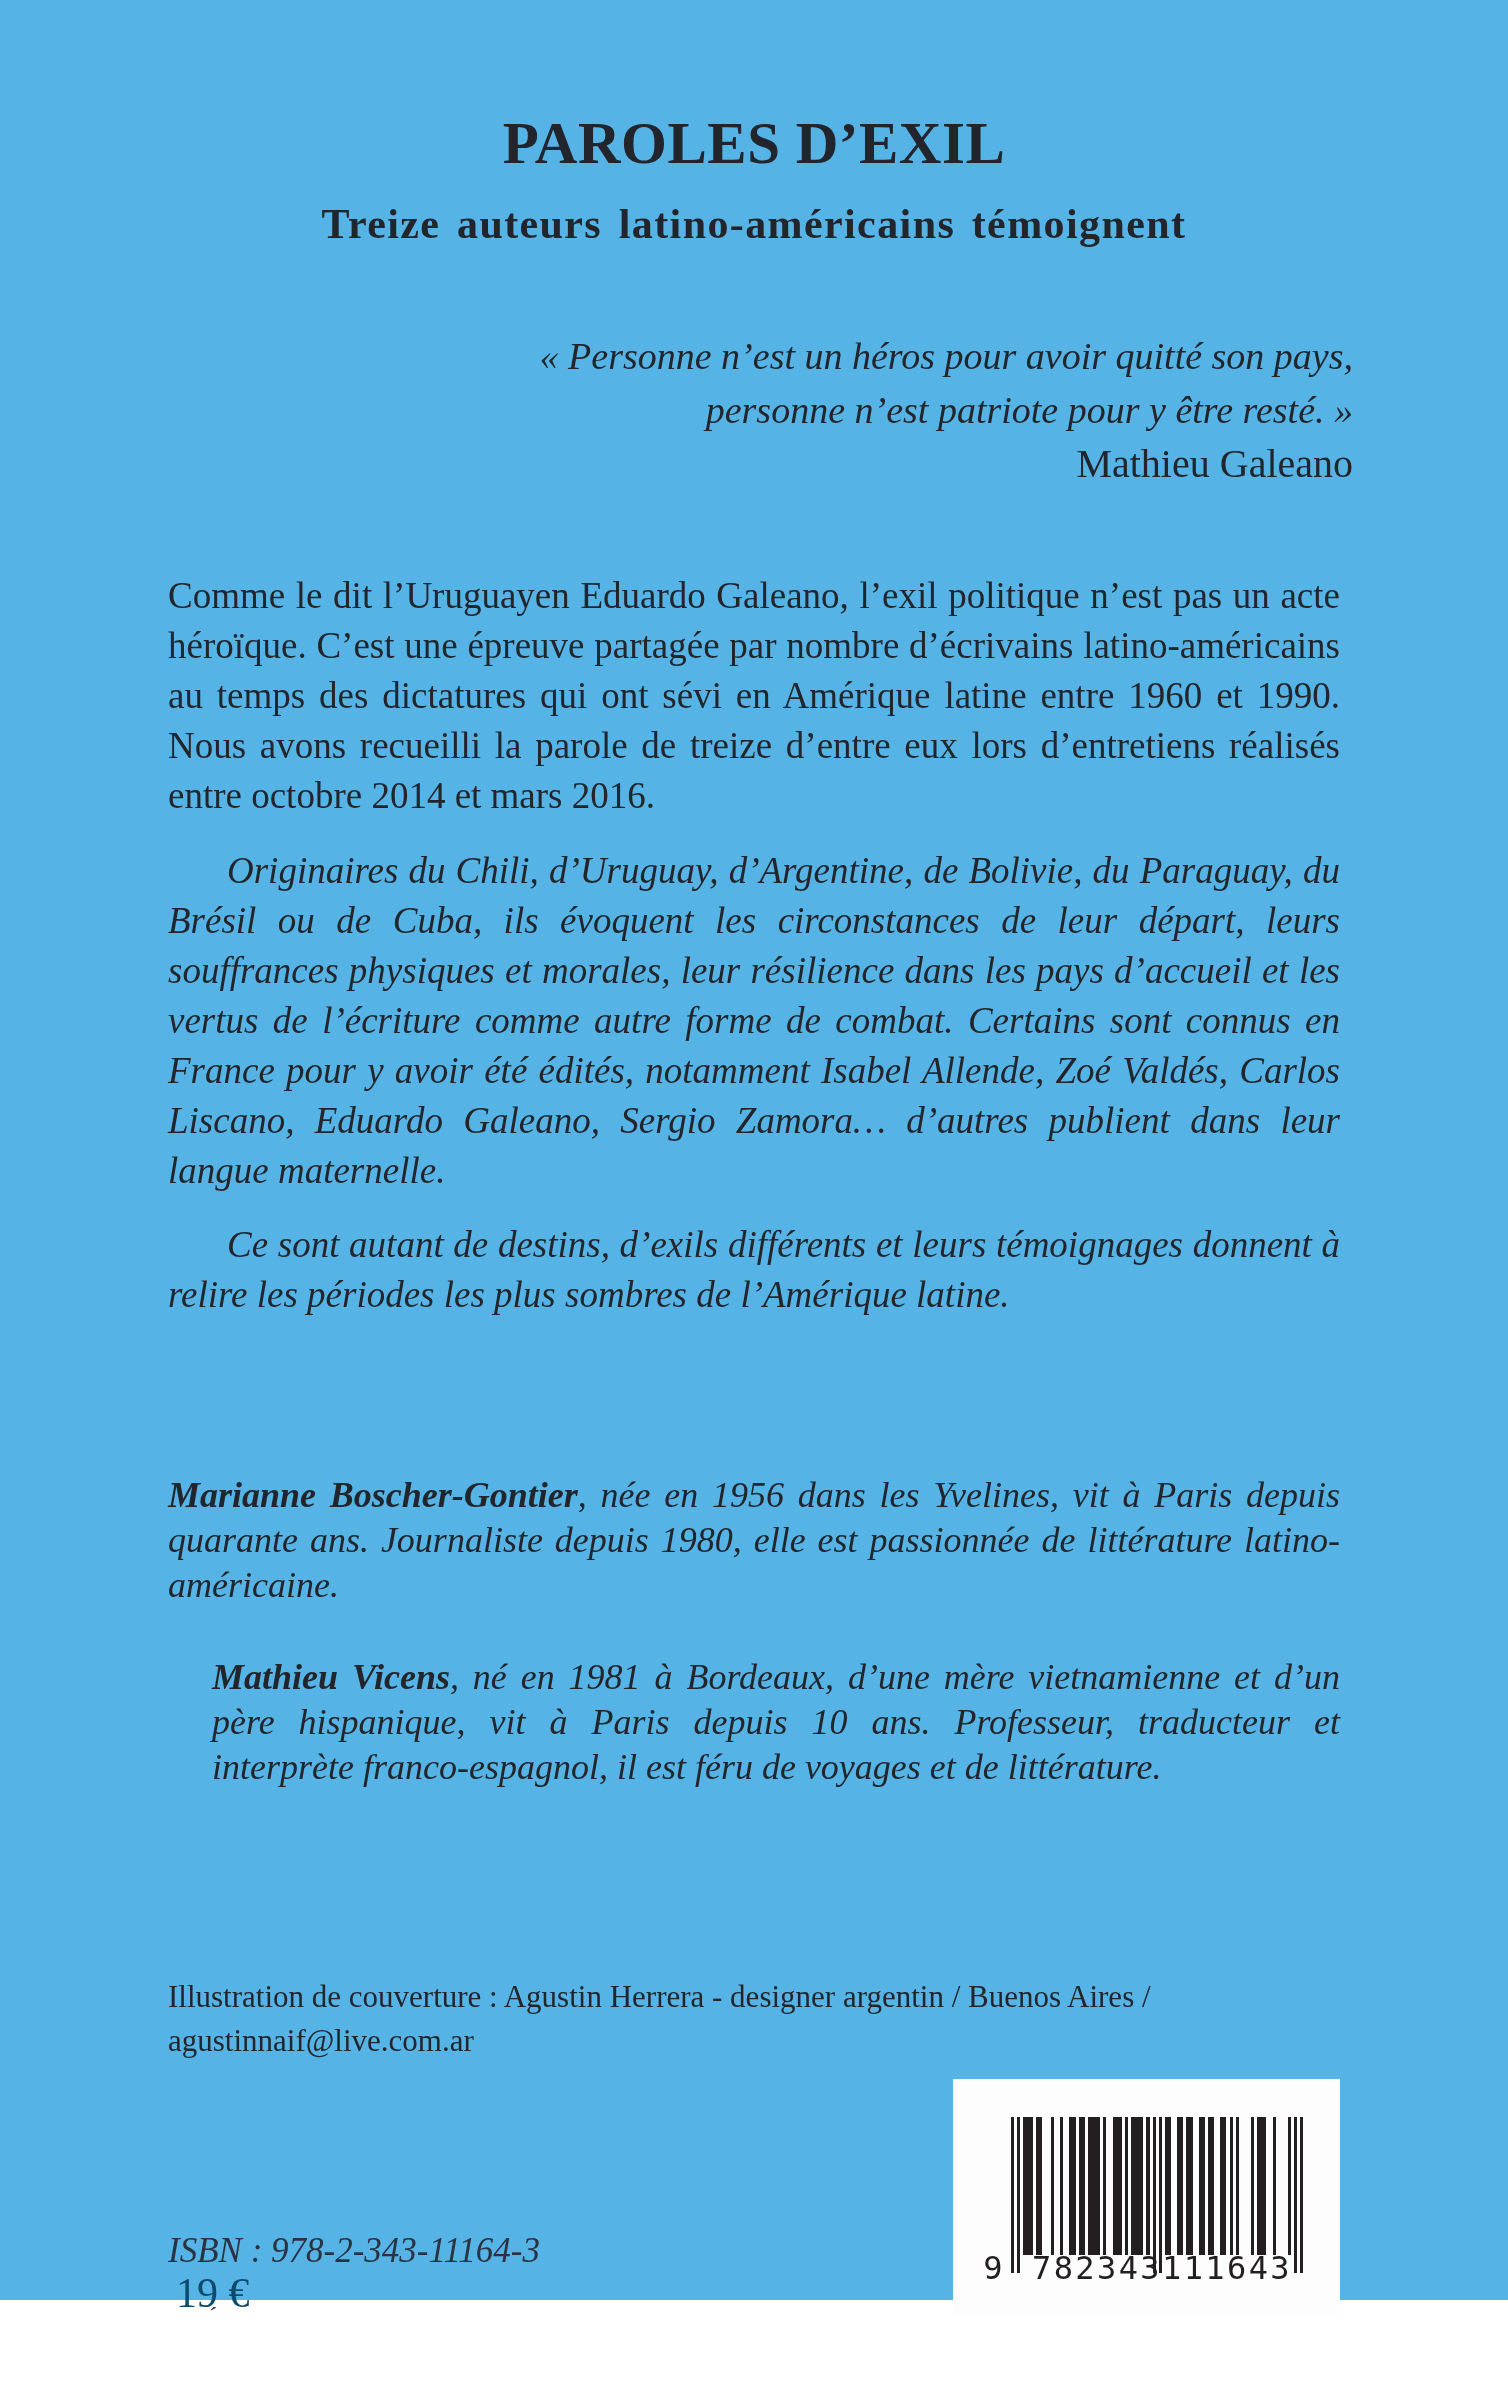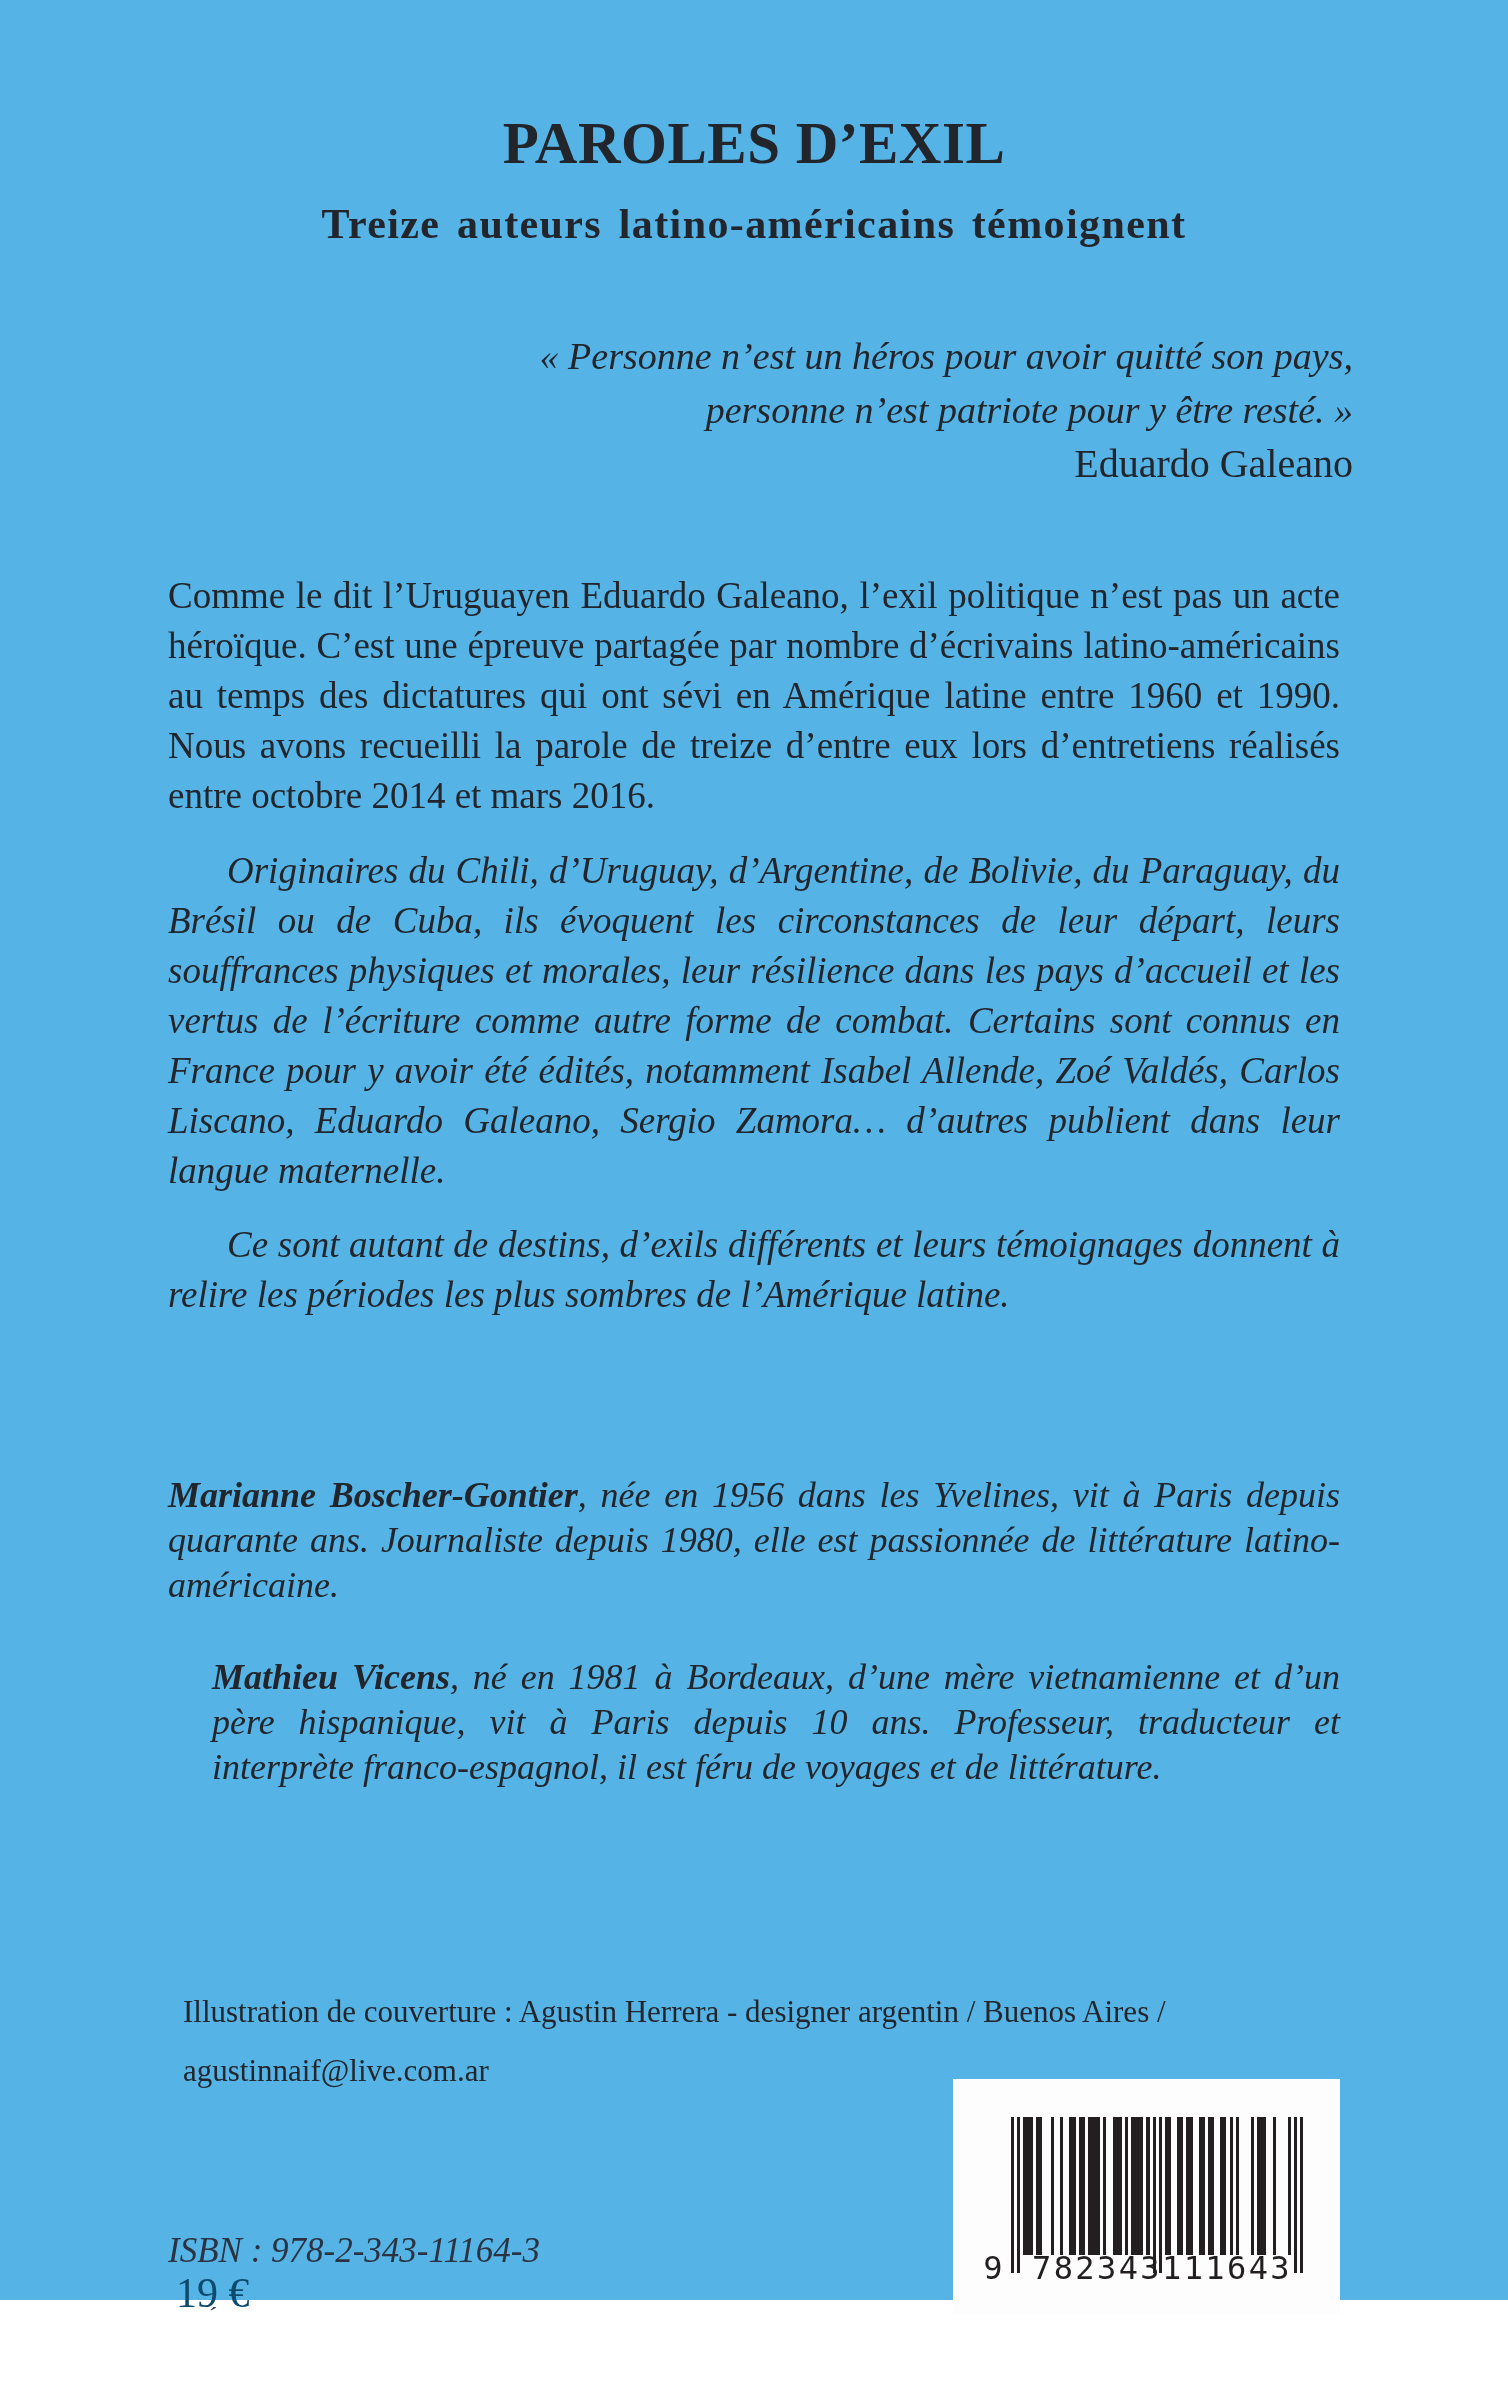--- a/index.html
+++ b/index.html
@@ -37,21 +37,21 @@
     position:absolute;left:168px;top:1473px;width:1172px;
     font-style:italic;font-size:36px;line-height:45px;text-align:justify;
   }
   .bios p{margin:0;}
   .bios p + p{margin-top:47px;margin-left:44px;}
   .bios .bio-name{font-weight:bold;}
   .credit{
     position:absolute;left:168px;top:1975px;width:1192px;
     font-size:31px;line-height:44px;text-align:left;
   }
-  .credit p{margin:15px;}
+  .credit p{margin:0;}
   .isbn{
     position:absolute;left:168px;top:2233px;
     font-size:35px;line-height:35px;color:#2b3242;white-space:nowrap;font-style:italic;
   }
   .price{
     position:absolute;left:176px;top:2272px;
     font-size:42px;line-height:42px;color:#0c4a6e;white-space:nowrap;
   }
   .artifact-mark{
     position:absolute;left:208px;top:2302px;
@@ -83,21 +83,21 @@
 
 <div class="cover">
 
   <div class="title">PAROLES D’EXIL</div>
 
   <div class="subtitle">Treize auteurs latino-américains témoignent</div>
 
   <div class="quote">
     <span>« Personne n’est un héros pour avoir quitté son pays,</span><br>
     <span>personne n’est patriote pour y être resté. »</span><br>
-    <span class="attribution">Eduardo Galeano</span>
+    <span class="attribution">Mathieu Galeano</span>
   </div>
 
   <div class="body-block">
     <p>Comme le dit l’Uruguayen Eduardo Galeano, l’exil politique n’est pas un acte héroïque. C’est une épreuve partagée par nombre d’écrivains latino-américains au temps des dictatures qui ont sévi en Amérique latine entre 1960 et 1990. Nous avons recueilli la parole de treize d’entre eux lors d’entretiens réalisés entre octobre 2014 et mars 2016.</p>
     <p class="indent">Originaires du Chili, d’Uruguay, d’Argentine, de Bolivie, du Paraguay, du Brésil ou de Cuba, ils évoquent les circonstances de leur départ, leurs souffrances physiques et morales, leur résilience dans les pays d’accueil et les vertus de l’écriture comme autre forme de combat. Certains sont connus en France pour y avoir été édités, notamment Isabel Allende, Zoé Valdés, Carlos Liscano, Eduardo Galeano, Sergio Zamora… d’autres publient dans leur langue maternelle.</p>
     <p class="indent">Ce sont autant de destins, d’exils différents et leurs témoignages donnent à relire les périodes les plus sombres de l’Amérique latine.</p>
   </div>
 
   <div class="bios">
     <p><span class="bio-name">Marianne Boscher-Gontier</span><span>, née en 1956 dans les Yvelines, vit à Paris depuis quarante ans. Journaliste depuis 1980, elle est passionnée de littérature latino-américaine.</span></p>

